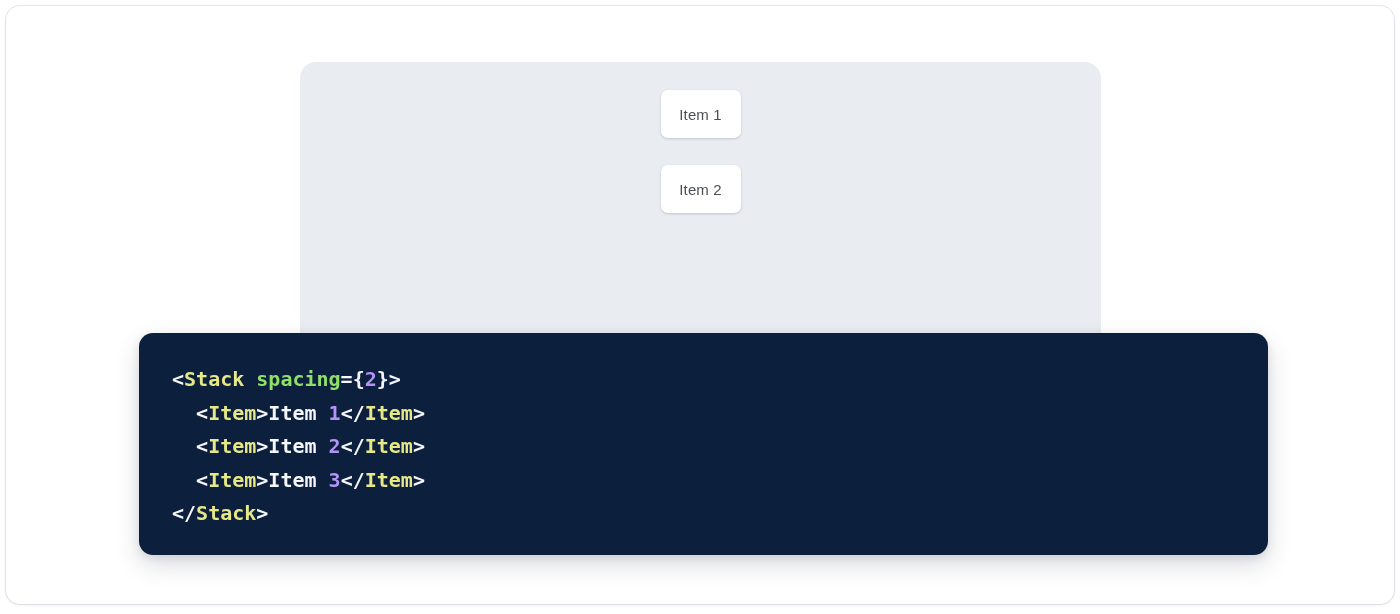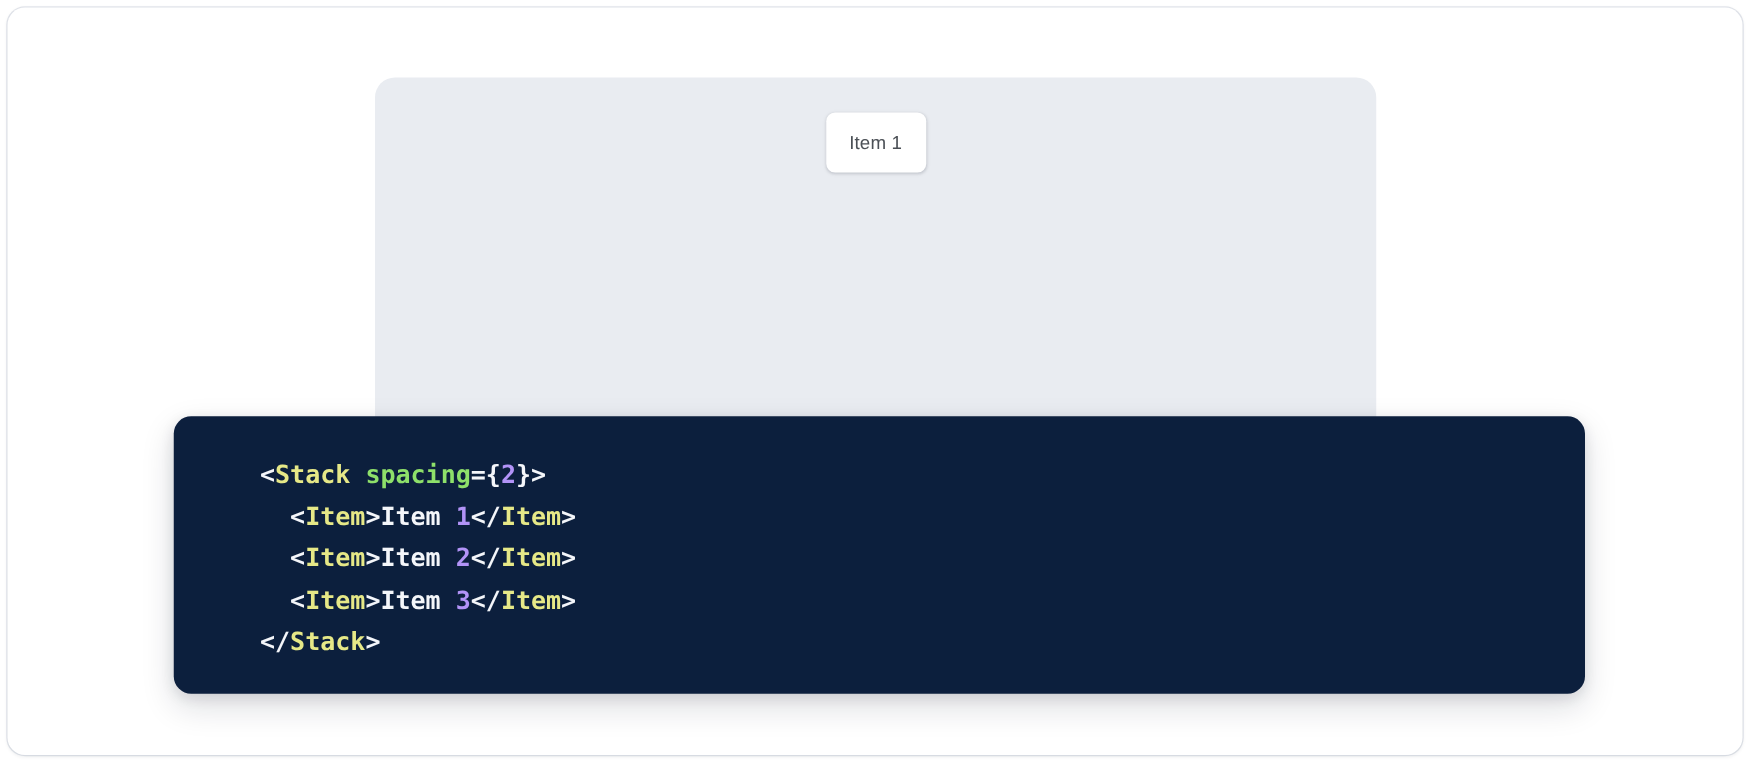--- a/index.html
+++ b/index.html
@@ -83,41 +83,41 @@
                 0 3px 10px rgba(16, 24, 40, 0.10);
     overflow: hidden;
   }
 
   .code-lines {
     font-family: "DejaVu Sans Mono", "Liberation Mono", monospace;
     font-size: 20px;
     line-height: 33.5px;
     white-space: pre;
     font-weight: 700;
-    margin-left: 36px;
   }
 
   .code-line { display: block; }
 
   
   .tok-punct  { color: #f4f6fa; }
   .tok-tag    { color: #e6e887; }
   .tok-attr   { color: #8ee06a; }
   .tok-num    { color: #b293f7; }
   .tok-text   { color: #f4f6fa; }
   .tok-brace  { color: #f4f6fa; }
 </style>
 </head>
 <body>
 
 <div class="page-frame">
 
   <div class="preview-surface">
     <div class="stack-container" id="stack-container">
         <div class="stack-item">Item 1</div>
+        <div class="stack-item">Item 2</div>
       </div>
   </div>
 
   <div class="code-block">
     <div class="code-lines" id="code-lines"><span class="code-line"><span class="tok-punct">&lt;</span><span class="tok-tag">Stack</span><span class="tok-text"> </span><span class="tok-attr">spacing</span><span class="tok-punct">=</span><span class="tok-brace">{</span><span class="tok-num">2</span><span class="tok-brace">}</span><span class="tok-punct">&gt;</span></span><span class="code-line"><span class="tok-text">  </span><span class="tok-punct">&lt;</span><span class="tok-tag">Item</span><span class="tok-punct">&gt;</span><span class="tok-text">Item </span><span class="tok-num">1</span><span class="tok-punct">&lt;/</span><span class="tok-tag">Item</span><span class="tok-punct">&gt;</span></span><span class="code-line"><span class="tok-text">  </span><span class="tok-punct">&lt;</span><span class="tok-tag">Item</span><span class="tok-punct">&gt;</span><span class="tok-text">Item </span><span class="tok-num">2</span><span class="tok-punct">&lt;/</span><span class="tok-tag">Item</span><span class="tok-punct">&gt;</span></span><span class="code-line"><span class="tok-text">  </span><span class="tok-punct">&lt;</span><span class="tok-tag">Item</span><span class="tok-punct">&gt;</span><span class="tok-text">Item </span><span class="tok-num">3</span><span class="tok-punct">&lt;/</span><span class="tok-tag">Item</span><span class="tok-punct">&gt;</span></span><span class="code-line"><span class="tok-punct">&lt;/</span><span class="tok-tag">Stack</span><span class="tok-punct">&gt;</span></span></div>
   </div>
 
 </div>
 
 </body></html>

